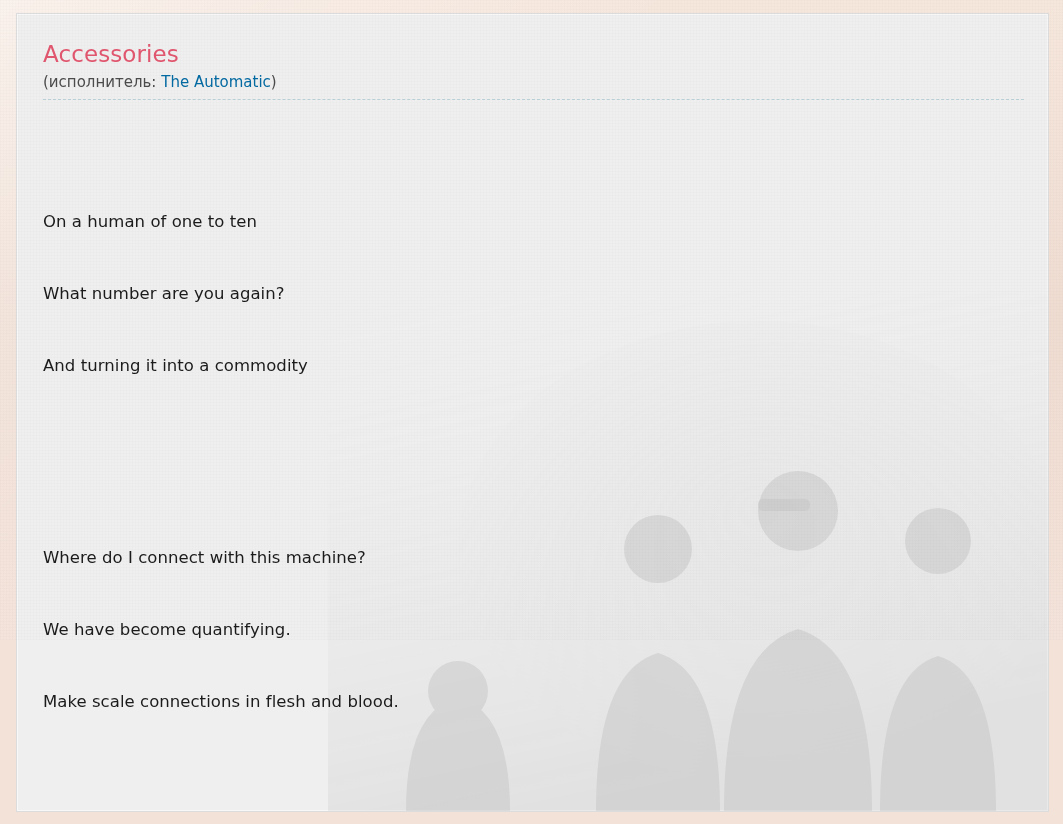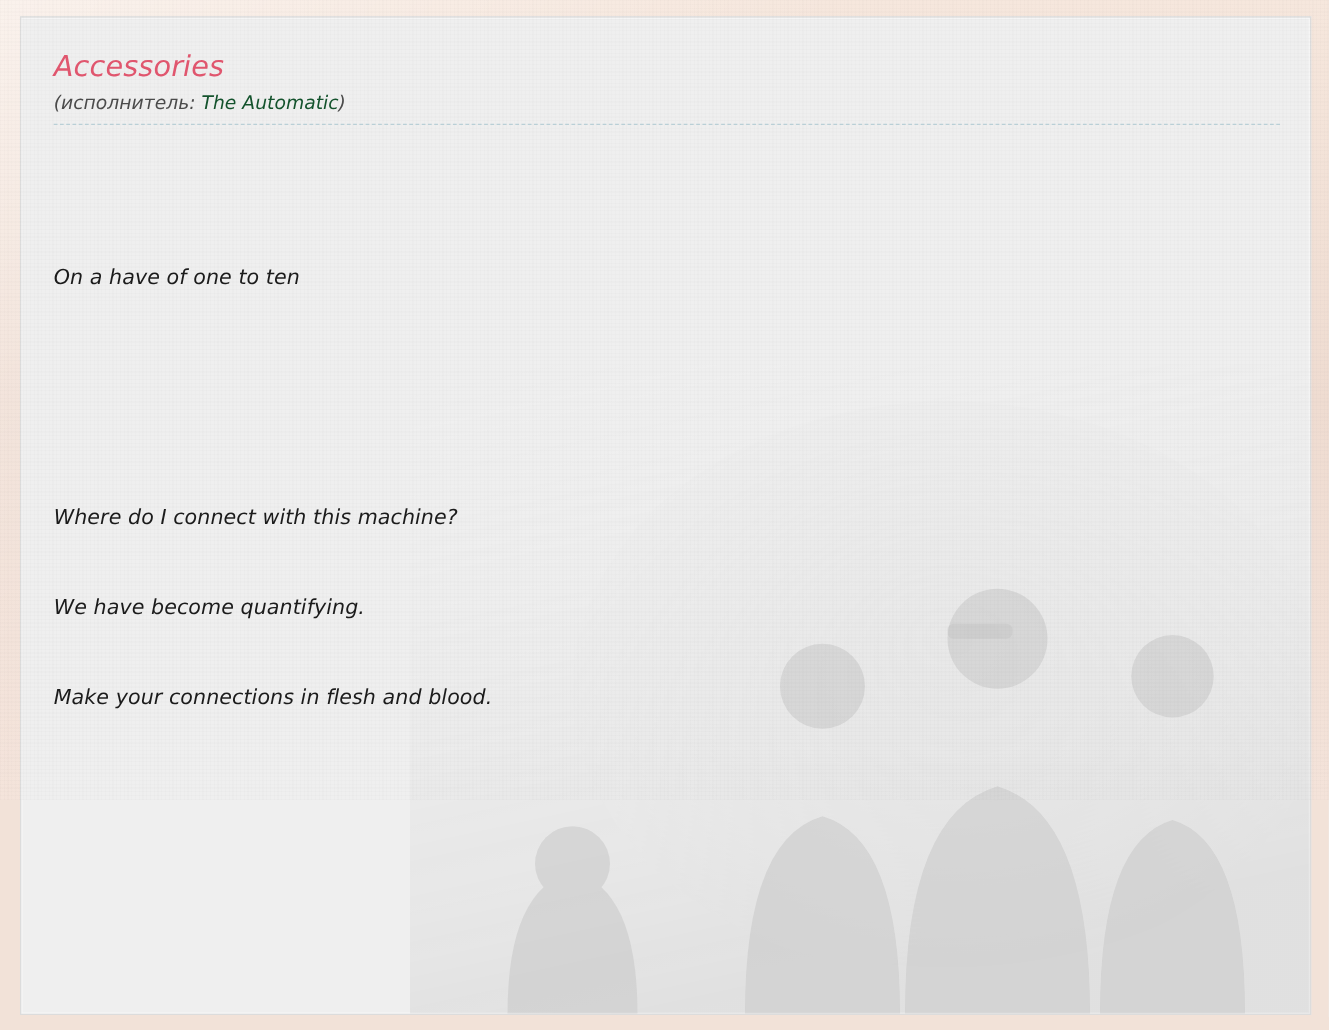--- a/index.html
+++ b/index.html
@@ -17,21 +17,20 @@
   
   .page-frame {
     position: absolute;
     left: 0;
     top: 0;
     width: 1063px;
     height: 640px;
     background:
       linear-gradient(135deg, rgba(255,255,255,0.45) 0%, rgba(255,255,255,0.0) 40%),
       linear-gradient(180deg, #f6e7dd 0%, #efdcd1 50%, #f4e3da 100%);
-    font-style: italic;
   }
   .page-frame::after {
     content: "";
     position: absolute;
     left: 0; top: 0; right: 0; bottom: 0;
     background-image:
       repeating-linear-gradient(0deg, rgba(0,0,0,0.012) 0px, rgba(0,0,0,0.012) 1px, rgba(255,255,255,0.0) 1px, rgba(255,255,255,0.0) 3px),
       repeating-linear-gradient(90deg, rgba(0,0,0,0.012) 0px, rgba(0,0,0,0.012) 1px, rgba(255,255,255,0.0) 1px, rgba(255,255,255,0.0) 3px);
     pointer-events: none;
   }
@@ -78,21 +77,21 @@
 
   .artist-line {
     font-size: 15px;
     line-height: 20px;
     color: #4b4b4b;
     padding-bottom: 7px;
     border-bottom: 1px dashed #b9cfd6;
     margin-bottom: 14px;
   }
   .artist-link {
-    color: #14532d;
+    color: #0369a1;
     text-decoration: none;
   }
 
   .lyrics {
     font-size: 16.5px;
     line-height: 24px;
     color: #1b1b1b;
     white-space: pre-wrap;
     letter-spacing: 0.05px;
   }
@@ -141,26 +140,28 @@
     <div class="content">
       <h1 class="song-title">Accessories</h1>
 
       <div class="artist-line">
         <span>(исполнитель:</span>
         <a class="artist-link" href="#">The Automatic</a><span>)</span>
       </div>
 
       <div class="lyrics">
         <p class="stanza">
-          <span class="line">On a have of one to ten</span>
+          <span class="line">On a human of one to ten</span>
+          <span class="line">What number are you again?</span>
+          <span class="line">And turning it into a commodity</span>
         </p>
         <p class="stanza">
           <span class="line">Where do I connect with this machine?</span>
           <span class="line">We have become quantifying.</span>
-          <span class="line">Make your connections in flesh and blood.</span>
+          <span class="line">Make scale connections in flesh and blood.</span>
           
         </p>
         
         
         
         
         
       </div>
     </div>
 

